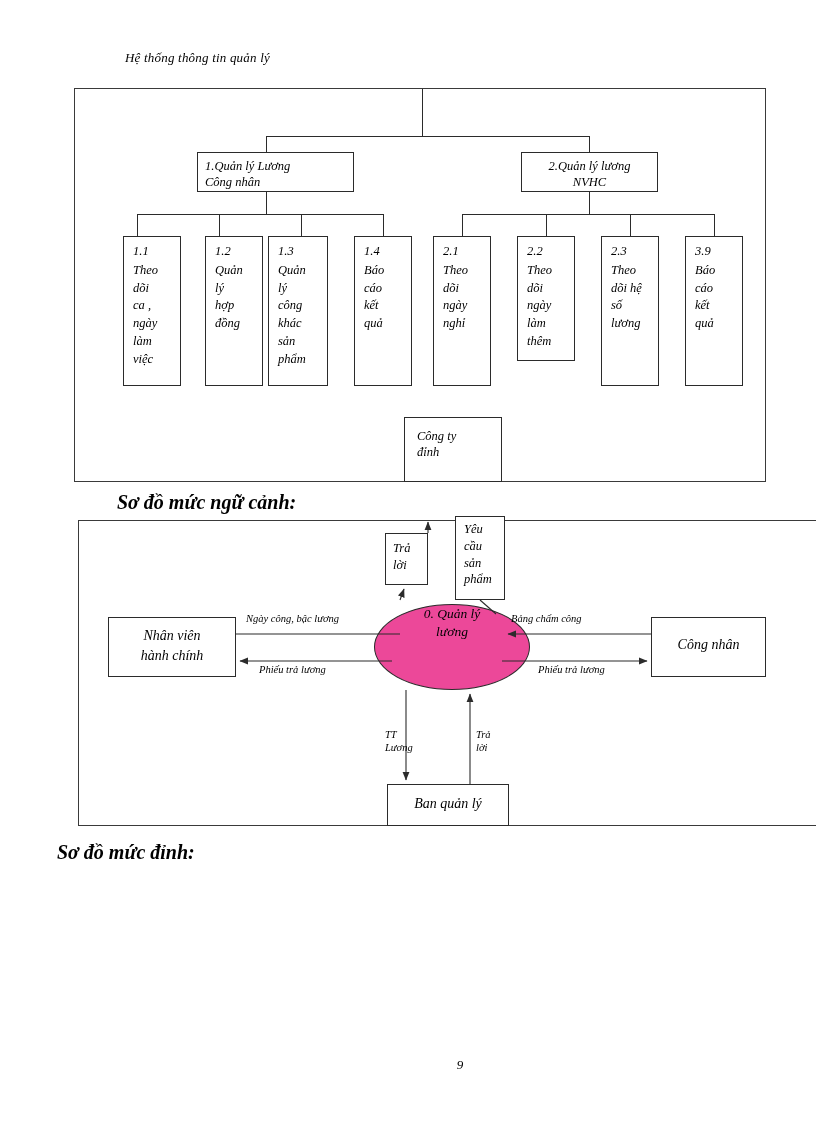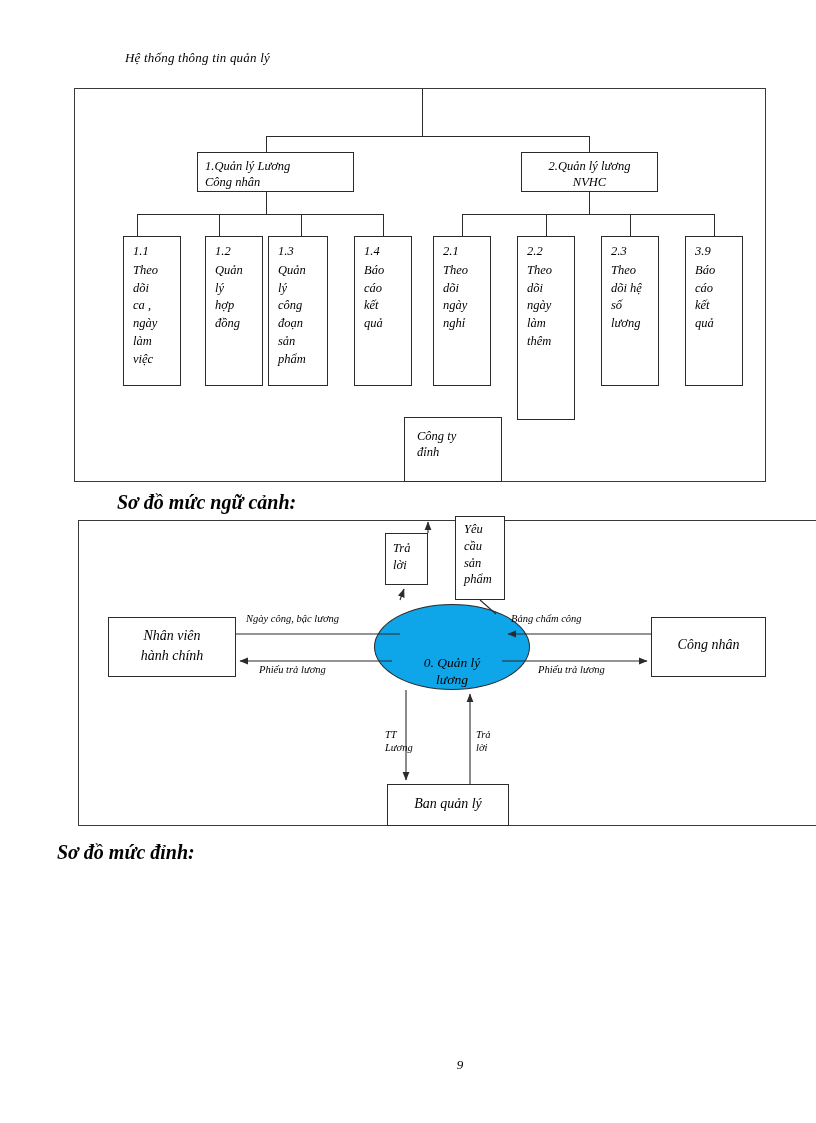--- a/index.html
+++ b/index.html
@@ -75,23 +75,23 @@
 
   
   .hline { background: #2b2b2b; height: 1px; }
   .vline { background: #2b2b2b; width: 1px; }
 
   
   .ellipse {
     border: 1px solid #2b2b2b;
     border-radius: 50%;
     box-sizing: border-box;
-    background: #0ea5e9;
+    background: #ec4899;
     display: flex;
-    align-items: flex-end;
+    align-items: flex-start;
     justify-content: center;
     text-align: center;
     font-style: italic;
     font-size: 13.5px;
     line-height: 1.3;
   }
   .flow-label {
     font-style: italic;
     font-size: 10.5px;
     line-height: 1.2;
@@ -165,21 +165,21 @@
       <div>đồng</div>
     </div>
   </div>
 
   <div class="abs leaf" style="left:268px; top:236px; width:60px; height:150px;">
     <div class="inner">
       <div class="num">1.3</div>
       <div>Quản</div>
       <div>lý</div>
       <div>công</div>
-      <div>đoạn</div>
+      <div>khác</div>
       <div>sản</div>
       <div>phẩm</div>
     </div>
   </div>
 
   <div class="abs leaf" style="left:354px; top:236px; width:58px; height:150px;">
     <div class="inner">
       <div class="num">1.4</div>
       <div>Báo</div>
       <div>cáo</div>
@@ -191,21 +191,21 @@
   <div class="abs leaf" style="left:433px; top:236px; width:58px; height:150px;">
     <div class="inner">
       <div class="num">2.1</div>
       <div>Theo</div>
       <div>dõi</div>
       <div>ngày</div>
       <div>nghỉ</div>
     </div>
   </div>
 
-  <div class="abs leaf" style="left:517px; top:236px; width:58px; height:184px;">
+  <div class="abs leaf" style="left:517px; top:236px; width:58px; height:125px;">
     <div class="inner">
       <div class="num">2.2</div>
       <div>Theo</div>
       <div>dõi</div>
       <div>ngày</div>
       <div>làm</div>
       <div>thêm</div>
     </div>
   </div>
 

